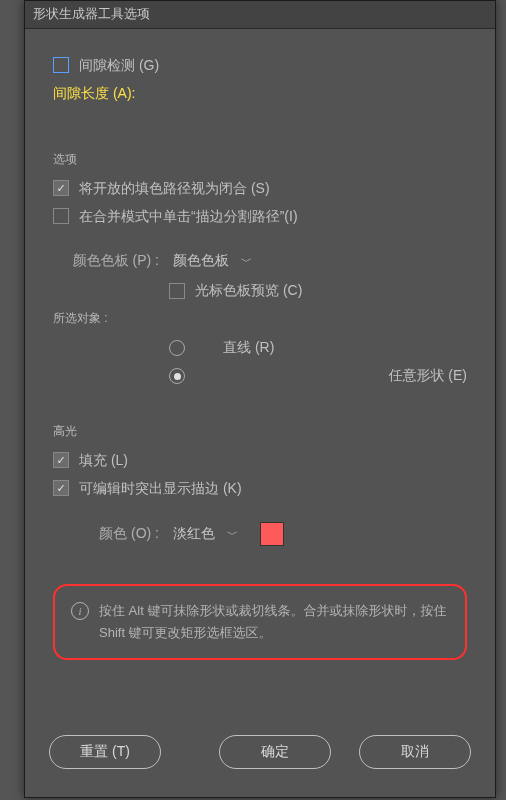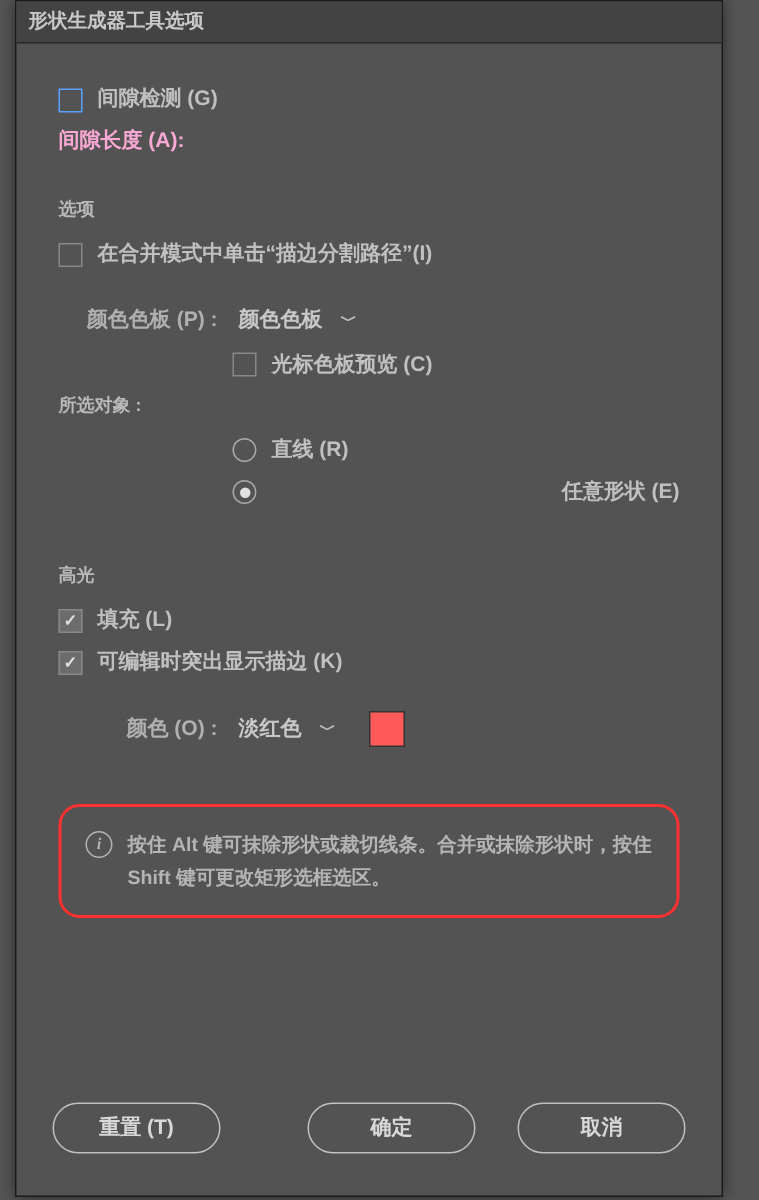--- a/index.html
+++ b/index.html
@@ -6,51 +6,50 @@
     margin: 0;
     padding: 0;
     width: 506px;
     height: 800px;
     overflow: hidden;
     font-family: "Microsoft YaHei", "PingFang SC", sans-serif;
     background: #555;
   }
   .dialog {
     position: absolute;
-    left: 10px;
+    left: 24px;
     top: 0;
     width: 470px;
     height: 796px;
     background: #535353;
     border: 1px solid #1a1a1a;
     box-shadow: 0 0 10px rgba(0,0,0,0.5);
     display: flex;
     flex-direction: column;
-    font-weight: bold;
   }
   .titlebar {
     height: 28px;
     background: #434343;
     color: #c8c8c8;
     font-size: 13px;
     padding: 4px 8px;
     border-bottom: 1px solid #2a2a2a;
     box-sizing: border-box;
   }
   .content {
     flex: 1;
     padding: 28px 28px 20px 28px;
     color: #c0c0c0;
     font-size: 14px;
     box-sizing: border-box;
     overflow: hidden;
   }
   .row {
     display: flex;
-    align-items: flex-end;
+    align-items: flex-start;
     margin-bottom: 10px;
   }
   .checkbox {
     width: 14px;
     height: 14px;
     border: 1px solid #888;
     background: #535353;
     margin-right: 10px;
     display: inline-flex;
     align-items: center;
@@ -68,21 +67,22 @@
     color: #e0e0e0;
     font-size: 11px;
     line-height: 1;
   }
   .section-label {
     color: #b8b8b8;
     font-size: 12px;
     margin-bottom: 12px;
   }
   .disabled-row {
-    color: #f9a8d4;
+    color: #fde047;
+    margin-bottom: 20px;
     font-size: 14px;
   }
   .spacer-lg { height: 28px; }
   .spacer-md { height: 14px; }
   .indent-row {
     display: flex;
     align-items: center;
     margin-bottom: 10px;
   }
   .select {
@@ -191,20 +191,24 @@
     </div>
 
     <div class="disabled-row">
       <span>间隙长度 (A):</span>
     </div>
 
     <div class="spacer-lg"></div>
 
     <div class="section-label">选项</div>
 
+    <div class="row">
+      <span class="checkbox checked"></span>
+      <span>将开放的填色路径视为闭合 (S)</span>
+    </div>
 
     <div class="row">
       <span class="checkbox"></span>
       <span>在合并模式中单击“描边分割路径”(I)</span>
     </div>
 
     <div class="spacer-md"></div>
 
     <div class="indent-row">
       <span class="label-right" style="width:106px;">颜色色板 (P) :</span>
@@ -215,21 +219,21 @@
       </span>
     </div>
 
     <div class="indent-row" style="padding-left:116px;">
       <span class="checkbox"></span>
       <span>光标色板预览 (C)</span>
     </div>
 
     <div class="section-label" style="margin-top:8px;">所选对象 :</div>
 
-    <div class="indent-row" style="padding-left:116px;">
+    <div class="indent-row" style="padding-left:116px;gap:28px;">
       <span class="radio"></span>
       <span>直线 (R)</span>
     </div>
 
     <div class="indent-row" style="padding-left:116px;justify-content:space-between;">
       <span class="radio checked"></span>
       <span>任意形状 (E)</span>
     </div>
 
     <div class="spacer-lg"></div>

